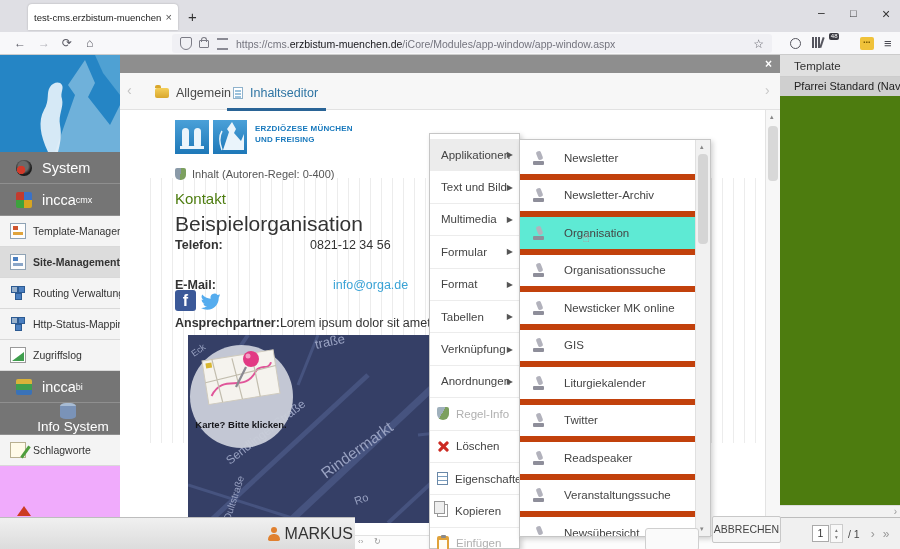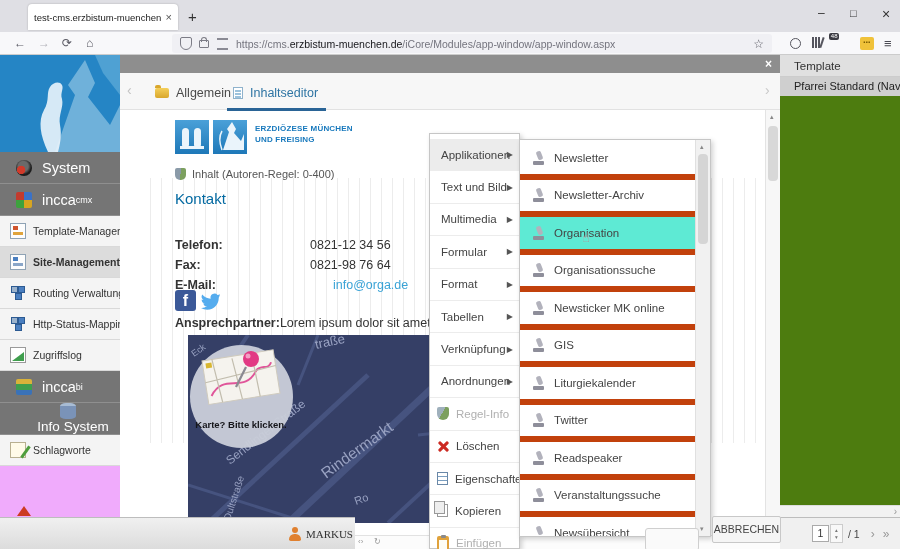--- a/index.html
+++ b/index.html
@@ -73,21 +73,21 @@
   .ic-cal .dd{position:absolute;left:0;top:4px;right:0;text-align:center;font-size:7px;color:#b03020;font-weight:bold;}
   .ic-note{background:#fffbe8;border:1px solid #b8b090;box-sizing:border-box;}
   .ic-note:after{content:"";position:absolute;right:-2px;top:2px;width:3px;height:14px;background:#4f9e3d;transform:rotate(35deg);}
   .ic-user{width:14px;height:14px;position:relative;}
   .ic-user:before{content:"";position:absolute;left:4px;top:0;width:6px;height:6px;border-radius:50%;background:#e0802f;}
   .ic-user:after{content:"";position:absolute;left:1px;bottom:0;width:12px;height:7px;border-radius:6px 6px 2px 2px;background:#e0802f;}
   .red-tri{width:0;height:0;border-left:7px solid transparent;border-right:7px solid transparent;border-bottom:10px solid #cc3a22;}
   #userbar{left:0;top:517px;width:355px;height:32px;background:linear-gradient(#f0f0f0,#dcdcdc);
      border-top:1px solid #bdbdbd;box-sizing:border-box;display:flex;align-items:center;justify-content:flex-end;
      padding-right:2px;z-index:20;}
-  #userbar .nm{font-size:11px;color:#333;margin-left:4px;white-space:nowrap;font-family:Liberation Serif, serif;}
+  #userbar .nm{font-size:16px;color:#333;margin-left:4px;white-space:nowrap;}
 
   
   #titlebar{left:120px;top:55px;width:660px;height:18px;background:#8e8e8e;z-index:5;}
   #titlebar .x{position:absolute;right:8px;top:2px;color:#fff;font-size:12px;font-weight:bold;}
   #tabbar{left:120px;top:73px;width:660px;height:37px;background:#f7f7f7;border-bottom:1px solid #e2e2e2;box-sizing:border-box;z-index:5;}
   .tchev{position:absolute;font-size:14px;color:#c2c2c2;top:9px;}
   .mtab{position:absolute;top:6px;height:28px;display:flex;align-items:center;font-size:12.5px;color:#4a4a4a;}
   .mtab .lb{margin-left:7px;}
   .mtab.on{color:#2e74a3;}
   .mtab.on:after{content:"";position:absolute;left:-6px;right:-8px;bottom:-4px;height:3px;background:#2a6496;}
@@ -97,21 +97,21 @@
   .ic-doc:before{content:"";position:absolute;left:1px;top:2px;width:6px;height:1.5px;background:#9cc2dc;box-shadow:0 3px 0 #9cc2dc,0 6px 0 #9cc2dc;}
   #mcontent{left:120px;top:110px;width:660px;height:425px;background:#fff;overflow:hidden;z-index:4;}
   #grid{position:absolute;left:30px;top:68px;width:616px;height:265px;
      background:repeating-linear-gradient(to right,#ececec 0 1px,transparent 1px 11px),
                 repeating-linear-gradient(to bottom,#fff 0 2px,transparent 2px 5px);
      background-blend-mode:normal;}
   .brandsq{width:34px;height:34px;background:linear-gradient(#4aa0d8,#1e78b8);position:absolute;overflow:hidden;}
   .brandtxt{font-size:8px;font-weight:bold;color:#1879bd;line-height:1.35;letter-spacing:.2px;}
   #regionlbl{font-size:11px;color:#555;display:flex;align-items:center;}
   .ic-rule{width:11px;height:12px;border-radius:2px 2px 5px 5px;background:linear-gradient(100deg,#8a9aa8 50%,#7ca05f 50%);margin-right:6px;}
-  #kontakt{font-size:15px;color:#0369a1;}
+  #kontakt{font-size:15px;color:#4d7c0f;}
   #orgname{font-size:21px;color:#333;}
   .frow{position:absolute;left:55px;width:340px;display:flex;font-size:12.5px;color:#333;}
   .frow .fl{font-weight:bold;width:135px;}
   .flink{color:#3aa3d6;}
   .ic-fb{width:21px;height:21px;background:#3b5998;border-radius:3px;color:#fff;font-weight:bold;
      font-size:16px;text-align:center;line-height:21px;}
   #ansprech{font-size:12.5px;color:#333;white-space:nowrap;}
   #ansprech b{font-weight:bold;}
   
   #cscroll{left:765px;top:110px;width:15px;height:425px;background:#f7f7f7;border-left:1px solid #e3e3e3;box-sizing:border-box;z-index:6;}
@@ -143,21 +143,21 @@
   .ic-paste{width:12px;height:14px;flex:none;background:#e0a23c;border-radius:2px;position:relative;}
   .ic-paste:before{content:"";position:absolute;left:2px;top:4px;width:8px;height:9px;background:#fdfdf5;}
   .ic-paste:after{content:"";position:absolute;left:3.5px;top:-1px;width:5px;height:3px;background:#8a8a8a;border-radius:1px;}
 
   
   #smenu{left:519px;top:139px;width:192px;height:398px;background:#fff;border:1px solid #c6c6c6;
      box-shadow:2px 2px 5px rgba(0,0,0,.18);box-sizing:border-box;padding-top:2px;overflow:hidden;z-index:40;}
   .sm-row{height:31.5px;display:flex;align-items:center;padding-left:12px;font-size:11.5px;color:#444;position:relative;width:164px;}
   .sm-row + .sm-row{border-top:6px solid #c2410c;}
   .sm-row.hov{background:#5eead4;}
-  .sm-row .lb{margin-left:8px;white-space:nowrap;text-align:center;}
+  .sm-row .lb{margin-left:18px;white-space:nowrap;text-align:center;}
   .ic-stamp{width:14px;height:14px;flex:none;position:relative;}
   .ic-stamp:before{content:"";position:absolute;left:5px;top:0;width:5px;height:9px;background:#b2b2bc;border-radius:2px;transform:rotate(-22deg);}
   .ic-stamp:after{content:"";position:absolute;left:1px;bottom:0;width:11px;height:4px;background:#8e8e9a;border-radius:1px;}
   .hand{position:absolute;left:62px;top:13px;font-size:13px;color:#777;text-shadow:0 0 1px #fff;}
   #smscroll{position:absolute;right:0;top:0;width:15px;height:100%;background:#f1f1f1;border-left:1px solid #e0e0e0;box-sizing:border-box;}
   #smscroll .th{position:absolute;left:2px;top:14px;width:10px;height:90px;background:#d5d5d5;border-radius:4px;}
 
   
   #hidbtn{left:645px;top:528px;width:52px;height:21px;background:#fafafa;border:1px solid #cfcfcf;border-radius:3px;z-index:45;}
   #cancelbtn{left:712px;top:516px;width:67px;height:25px;background:#f5f5f5;border:1px solid #c8c8c8;border-radius:2px;
@@ -315,27 +315,24 @@
     <div class="abs brandtxt" style="left:135px;top:14px;">
       <div>ERZDIÖZESE MÜNCHEN</div>
       <div>UND FREISING</div>
     </div>
 
     <div id="regionlbl" class="abs" style="left:55px;top:58px;">
       <span class="ic-rule"></span>
       <span>Inhalt (Autoren-Regel: 0-400)</span>
     </div>
     <div id="kontakt" class="abs" style="left:55px;top:80px;">Kontakt</div>
+    <div id="orgname" class="abs" style="left:55px;top:102px;">Beispielorganisation</div>
     <div class="frow" style="top:128px;">
       <span class="fl">Telefon:</span>
       <span>0821-12 34 56</span>
-    </div>
-    <div class="frow" style="top:148px;">
-      <span class="fl">Fax:</span>
-      <span>0821-98 76 64</span>
     </div>
     <div class="frow" style="top:168px;gap:23px;">
       <span class="fl">E-Mail:</span>
       <span class="flink">info@orga.de</span>
     </div>
     <div class="abs ic-fb" style="left:55px;top:180px;">f</div>
     <div class="abs" style="left:79px;top:182px;">
       <svg width="22" height="18" viewBox="0 0 24 20">
           <path fill="#55acee" d="M23 2.5c-.8.4-1.7.6-2.6.8A4.5 4.5 0 0 0 12.7 7.4 12.8 12.8 0 0 1 3.4 2.7a4.5 4.5 0 0 0 1.4 6A4.4 4.4 0 0 1 2.7 8.2v.1a4.5 4.5 0 0 0 3.6 4.4 4.5 4.5 0 0 1-2 .1 4.5 4.5 0 0 0 4.2 3.1A9 9 0 0 1 2 17.8a12.7 12.7 0 0 0 6.9 2c8.3 0 12.8-6.9 12.8-12.8v-.6A9.2 9.2 0 0 0 23 2.5z"></path>
         </svg>

